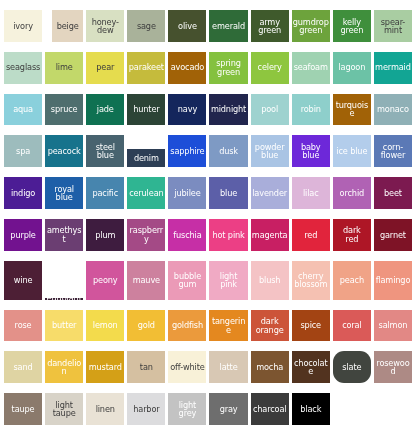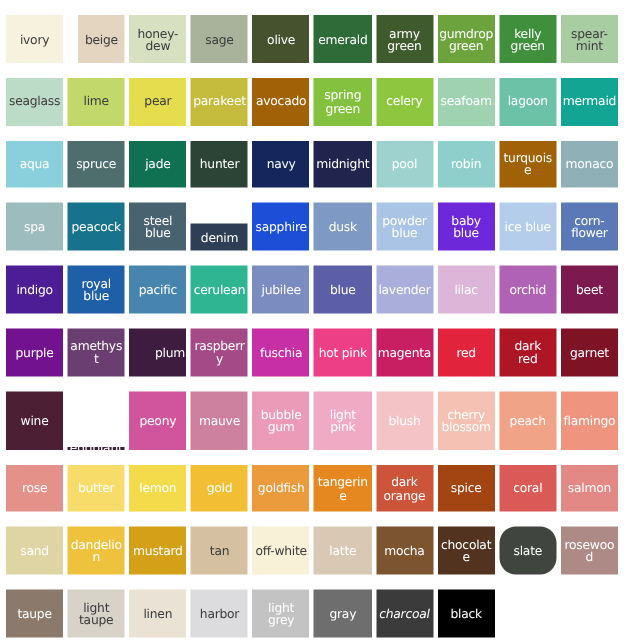--- a/index.html
+++ b/index.html
@@ -201,21 +201,21 @@
     </div>
     <div class="swatch light-text" style="background-color: rgb(124, 26, 80);">
       <span class="swatch-label">beet</span>
     </div>
     <div class="swatch light-text" style="background-color: rgb(114, 18, 143);">
       <span class="swatch-label">purple</span>
     </div>
     <div class="swatch light-text" style="background-color: rgb(107, 62, 114);">
       <span class="swatch-label">amethyst</span>
     </div>
-    <div class="swatch light-text" style="background-color: rgb(62, 28, 63); text-align: right;">
+    <div class="swatch light-text" style="background-color: rgb(62, 28, 63);">
       <span class="swatch-label">plum</span>
     </div>
     <div class="swatch light-text" style="background-color: rgb(164, 74, 134);">
       <span class="swatch-label tiny">raspberry</span>
     </div>
     <div class="swatch light-text" style="background-color: rgb(198, 47, 166);">
       <span class="swatch-label">fuschia</span>
     </div>
     <div class="swatch light-text" style="background-color: rgb(236, 63, 133);">
       <span class="swatch-label">hot pink</span>
@@ -333,19 +333,19 @@
     </div>
     <div class="swatch dark-text" style="background-color: rgb(220, 220, 222);">
       <span class="swatch-label">harbor</span>
     </div>
     <div class="swatch light-text" style="background-color: rgb(195, 195, 195);">
       <span class="swatch-label tiny">light grey</span>
     </div>
     <div class="swatch light-text" style="background-color: rgb(110, 110, 110);">
       <span class="swatch-label">gray</span>
     </div>
-    <div class="swatch light-text" style="background-color: rgb(59, 59, 59); font-style: italic;">
+    <div class="swatch light-text" style="background-color: rgb(59, 59, 59);">
       <span class="swatch-label">charcoal</span>
     </div>
     <div class="swatch light-text" style="background-color: rgb(0, 0, 0);">
       <span class="swatch-label">black</span>
     </div>
   </div>
 
 </body></html>

